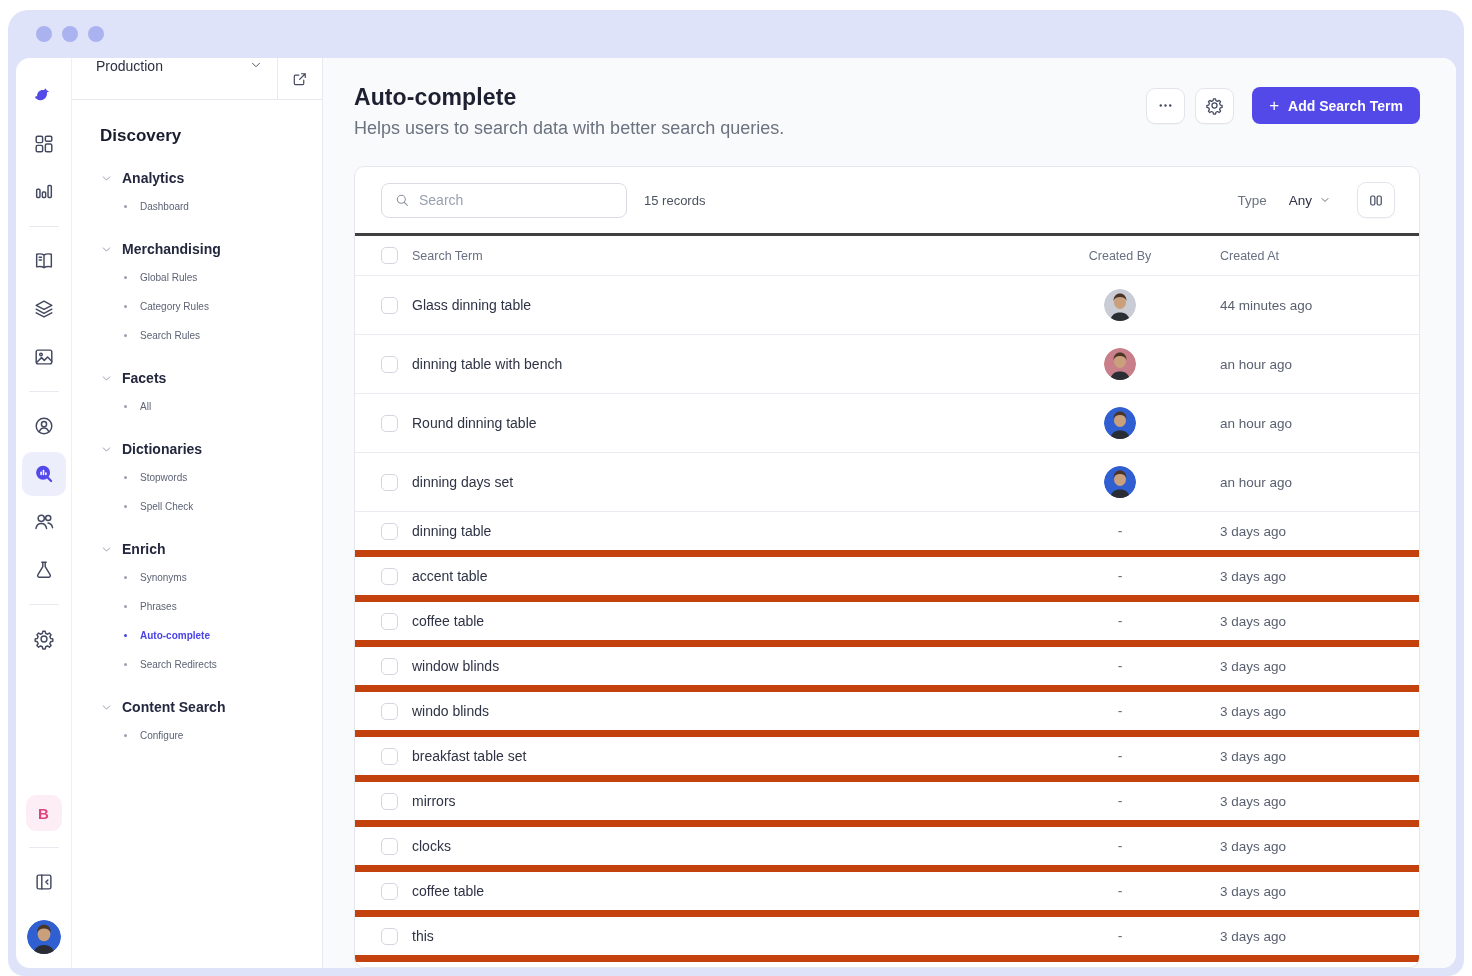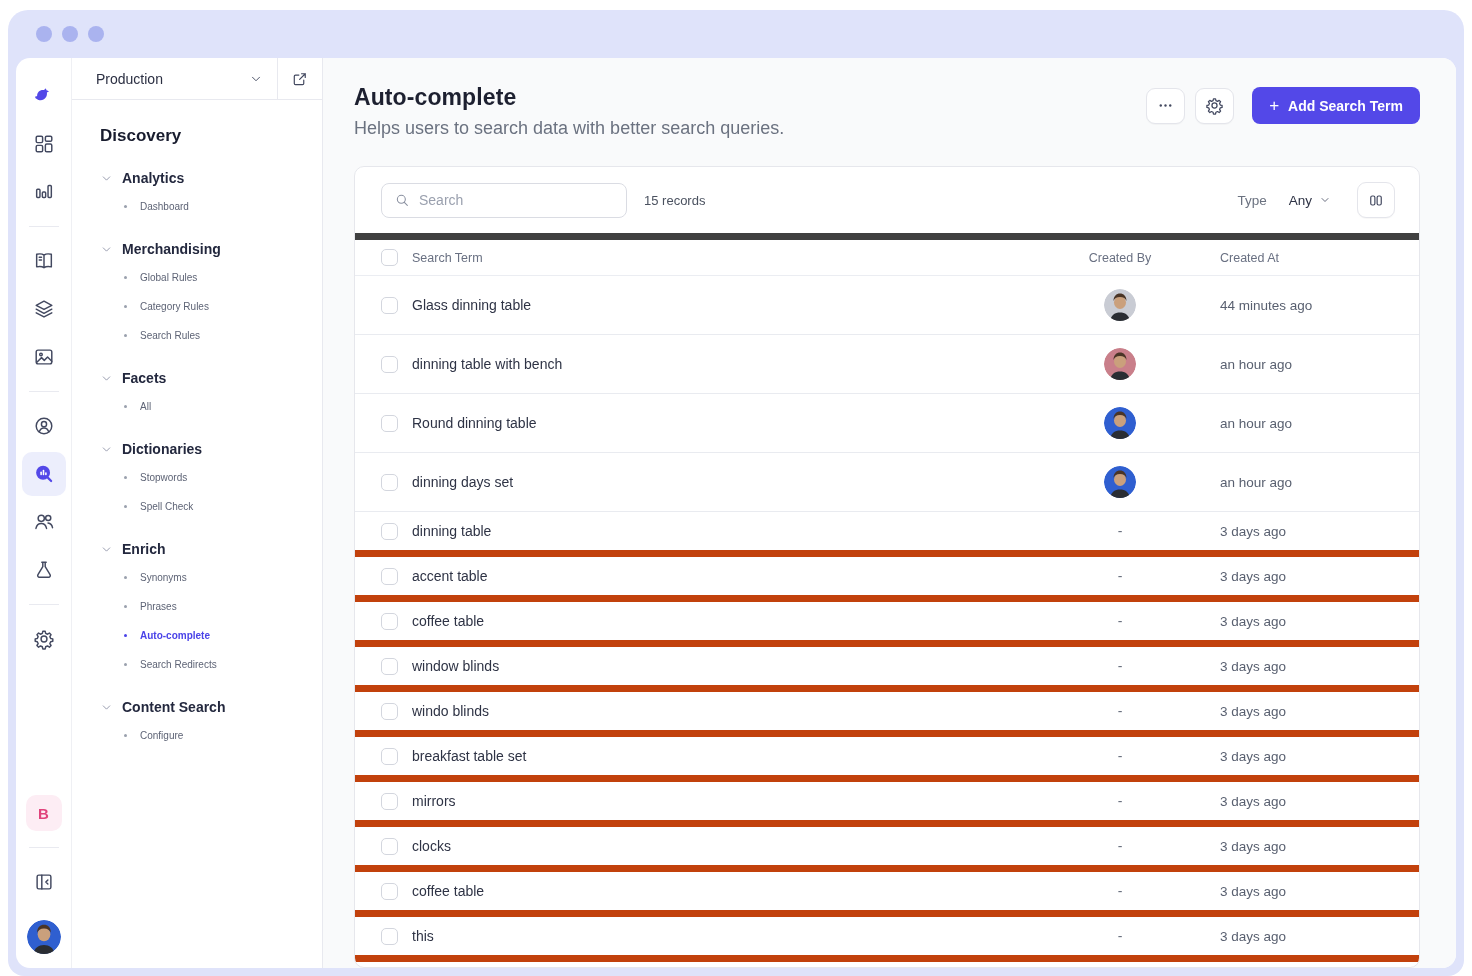--- a/index.html
+++ b/index.html
@@ -30,21 +30,21 @@
   
   .avatar { width:32px; height:32px; border-radius:50%; overflow:hidden; display:inline-block; position:relative; flex:0 0 auto; }
   .avatar svg { width:100%; height:100%; display:block; }
   .avatar--gray  .av-bg { fill:#c9ccd4; }
   .avatar--rose  .av-bg { fill:#c97f8a; }
   .avatar--blue  .av-bg { fill:#2f5fd0; }
 
   
   .sidebar { width:251px; flex:0 0 251px; border-right:1px solid #e8e9ef; display:flex; flex-direction:column; }
   .env-row { height:42px; border-bottom:1px solid #e8e9ef; display:flex; align-items:stretch; }
-  .env-select { flex:1; display:flex; align-items:center; padding:0 14px 0 24px; cursor:pointer; }
+  .env-select { flex:1; display:flex; align-items:flex-start; padding:0 14px 0 24px; cursor:pointer; }
   .env-label { font-size:14px; color:#2b2f42; flex:1; }
   .env-open { width:45px; border-left:1px solid #e8e9ef; display:flex; align-items:center; justify-content:center; cursor:pointer; }
   .nav { padding:26px 14px 0 28px; overflow:hidden; }
   .nav-heading { font-size:17px; font-weight:700; color:#181c2e; margin-bottom:24px; }
   .nav-section { margin-bottom:20px; }
   .nav-section-head { display:flex; align-items:center; gap:9px; cursor:pointer; }
   .nav-section-head svg { width:13px; height:13px; }
   .nav-section-label { font-size:14px; font-weight:700; color:#23283e; }
   .nav-items { margin:6px 0 0; list-style:none; }
   .nav-item { display:flex; align-items:center; height:29px; padding-left:24px; gap:13px; cursor:pointer; }
@@ -77,21 +77,21 @@
   .search-box input { border:none; outline:none; width:100%; font-size:14px; color:#333950; font-family:"Liberation Sans", sans-serif; }
   .search-box input::placeholder { color:#9aa0ae; }
   .record-count { font-size:13px; color:#4b5260; margin-left:17px; }
   .toolbar-spacer { flex:1; }
   .type-label { font-size:13.5px; color:#6b7280; margin-right:22px; }
   .type-select { display:flex; align-items:center; gap:7px; font-size:13.5px; color:#2e3345; cursor:pointer; margin-right:26px; }
   .type-select svg { width:12px; height:12px; }
   .cols-btn { width:36px; height:36px; }
 
   .tgrid { display:grid; grid-template-columns:31px minmax(0,1fr) 110px 200px 175px; align-items:center; padding:0 24px 0 26px; }
-  .thead { height:43px; border-top:7px solid #404040; border-bottom:1px solid #ebedf2; }
+  .thead { height:43px; border-top:3px solid #404040; border-bottom:1px solid #ebedf2; }
   .th { font-size:12.5px; color:#697082; }
   .th-by { text-align:center; }
   .checkbox { width:17px; height:17px; border:1.5px solid #d3d6de; border-radius:5px; background:#fff; cursor:pointer; }
   .tbody { overflow:hidden; flex:1; }
   .trow { height:45px; border-bottom:7px solid #c2410c; }
   .trow.tall { height:59px; border-bottom:1px solid #e9ebf0; }
   .td-term { font-size:14px; color:#2e3345; }
   .td-ai { display:flex; justify-content:center; }
   .td-by { display:flex; justify-content:center; align-items:center; font-size:14px; color:#6b7280; }
   .td-at { font-size:13.5px; color:#596070; }

